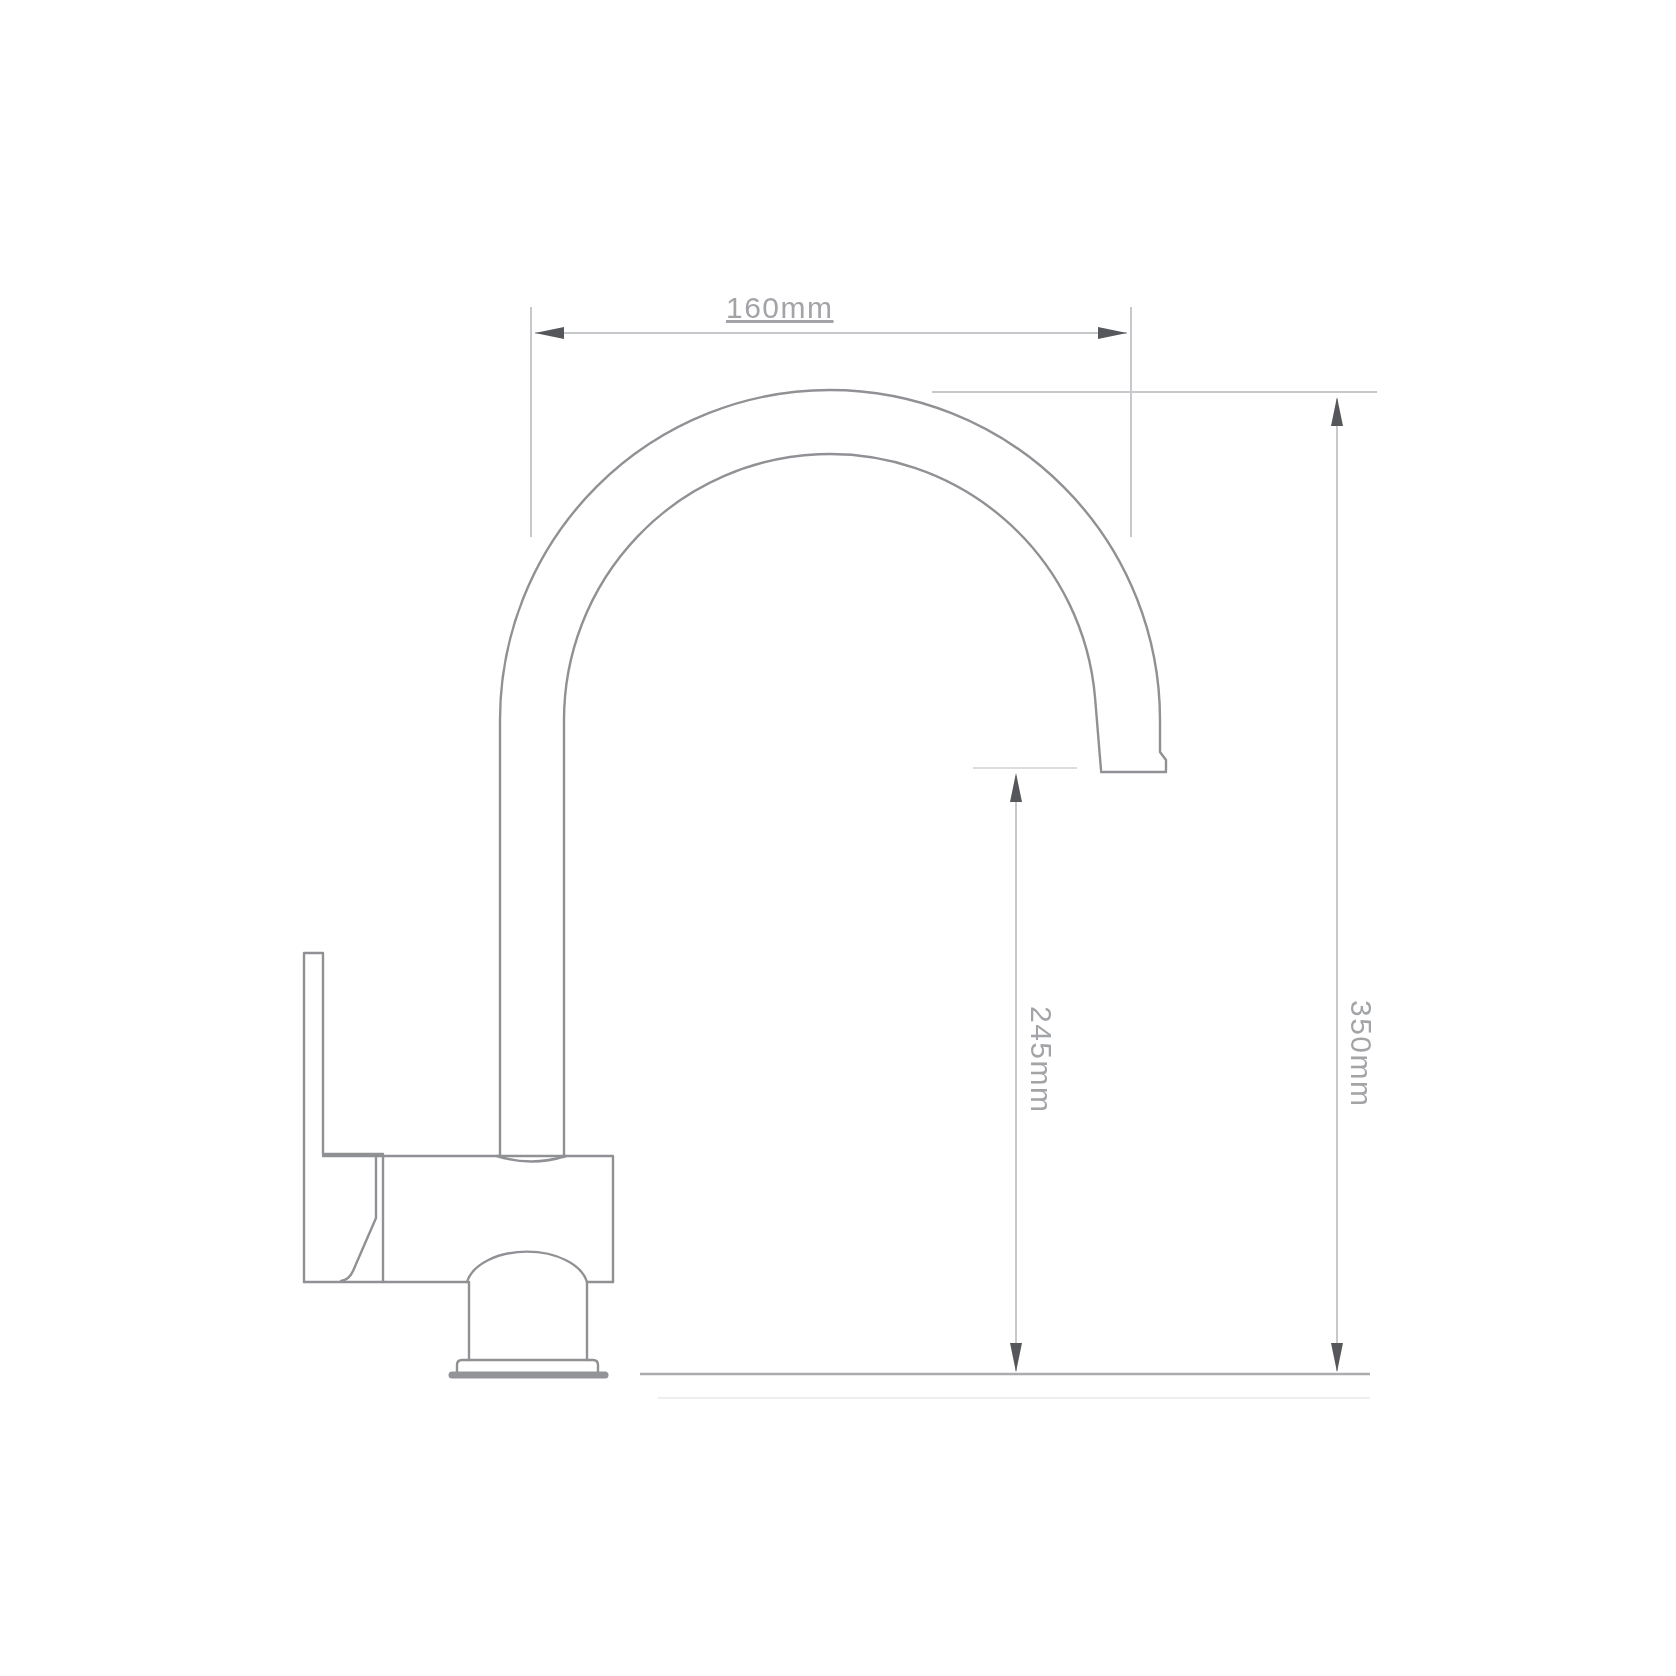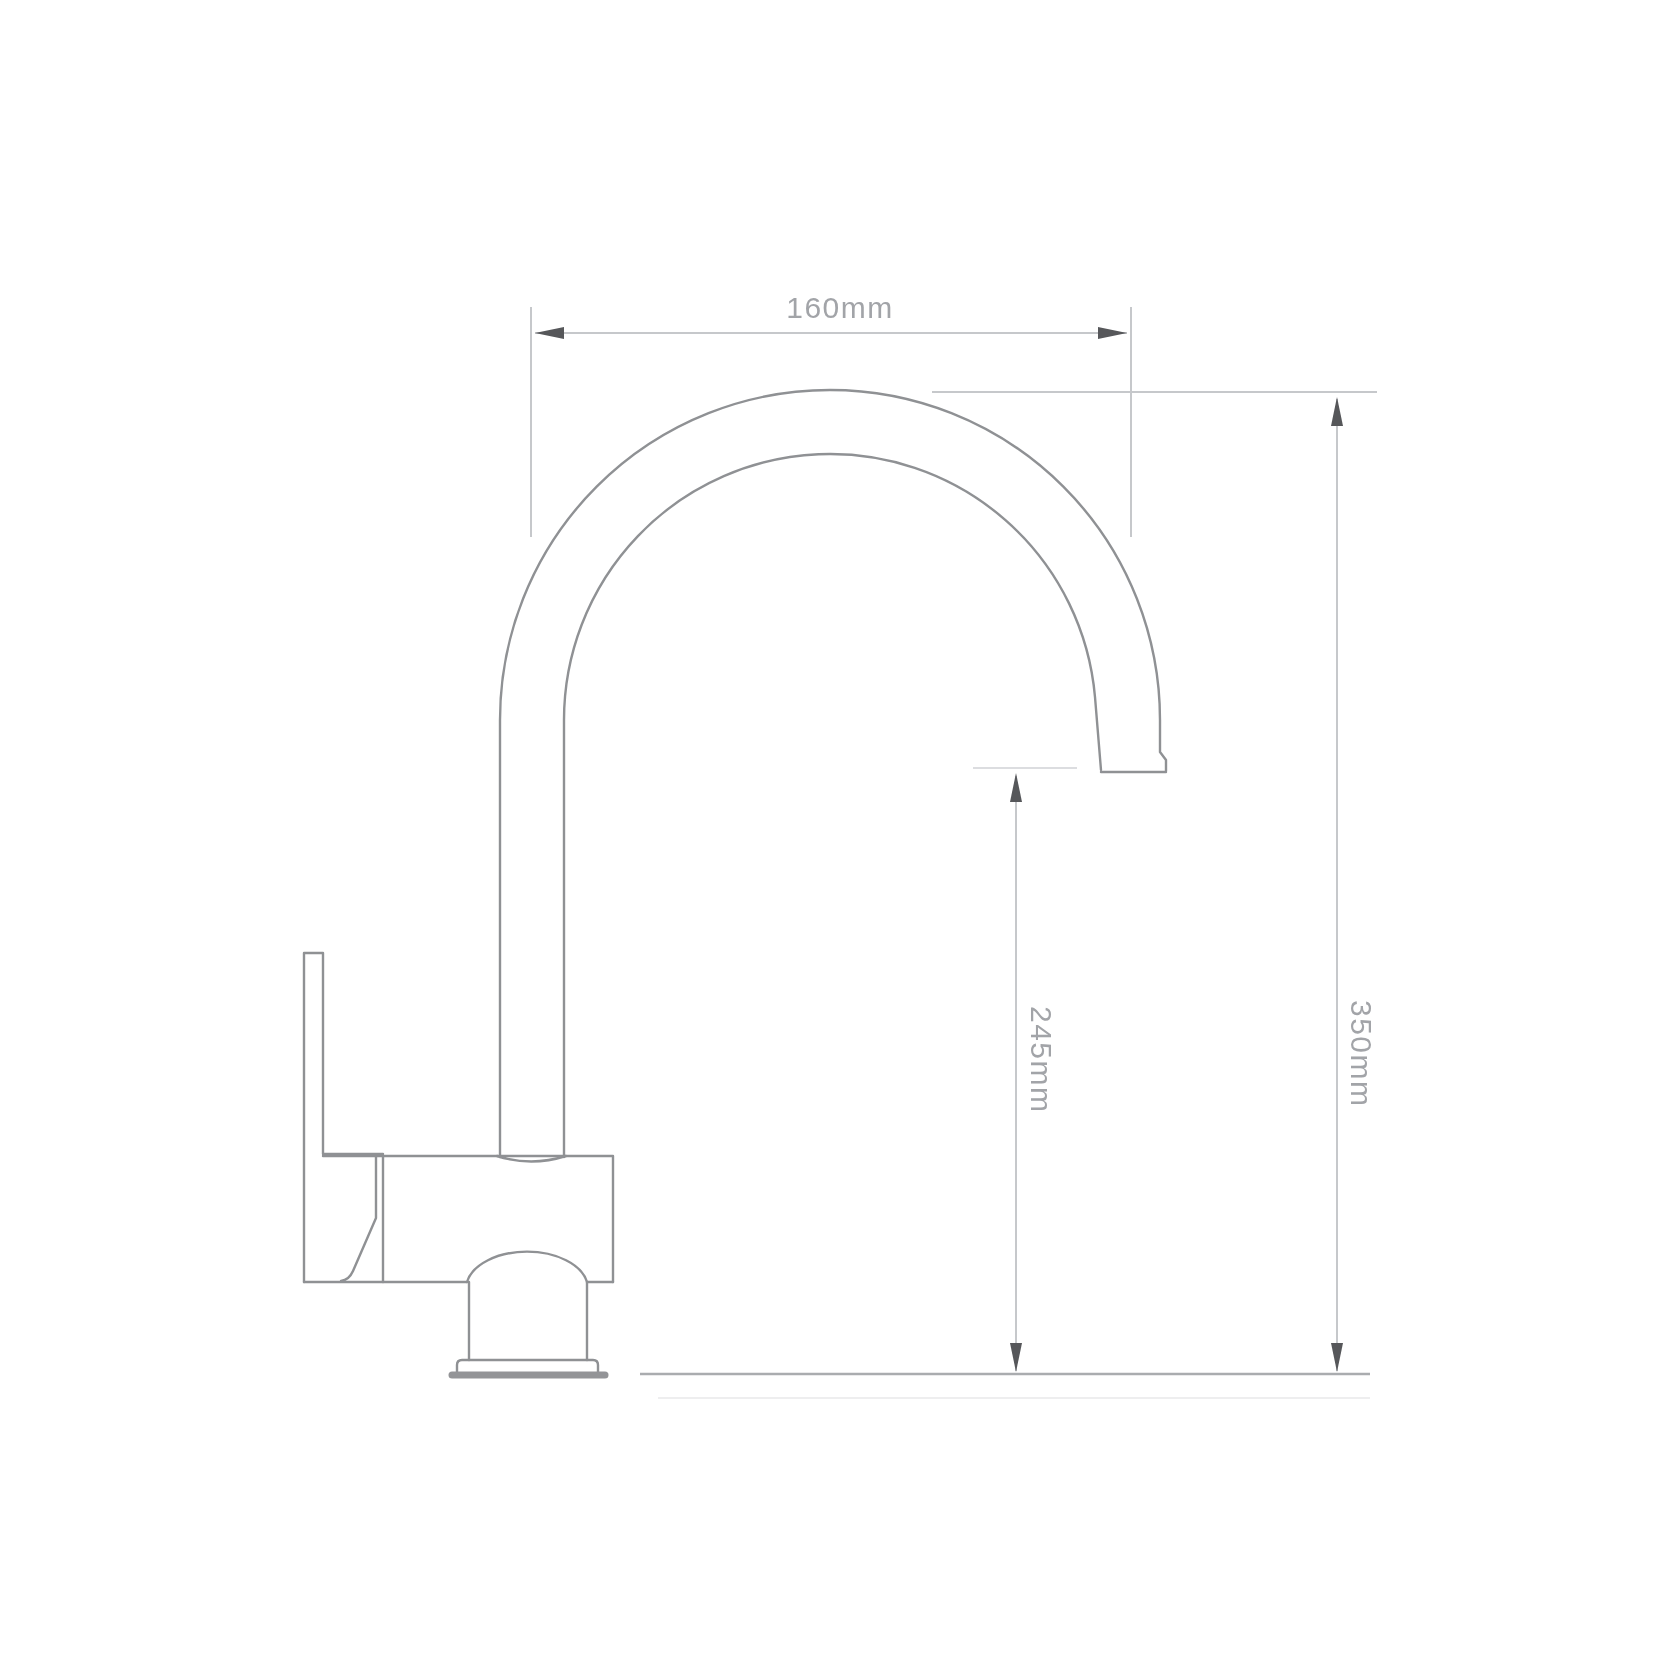--- a/index.html
+++ b/index.html
@@ -25,24 +25,24 @@
   .dim-label {
     position: absolute;
     color: #a2a4a8;
     font-size: 30px;
     letter-spacing: 1.5px;
     white-space: nowrap;
     line-height: 34px;
     user-select: none;
   }
   .dim-label.horizontal {
-    left: 770px;
+    left: 726px;
     top: 291px;
     width: 140px;
-    text-align: center;
+    text-decoration: underline;
   }
   .dim-label.rot-245 {
     left: 1058px;
     top: 1006px;
     transform-origin: 0 0;
     transform: rotate(90deg);
   }
   .dim-label.rot-350 {
     left: 1378px;
     top: 1000px;

